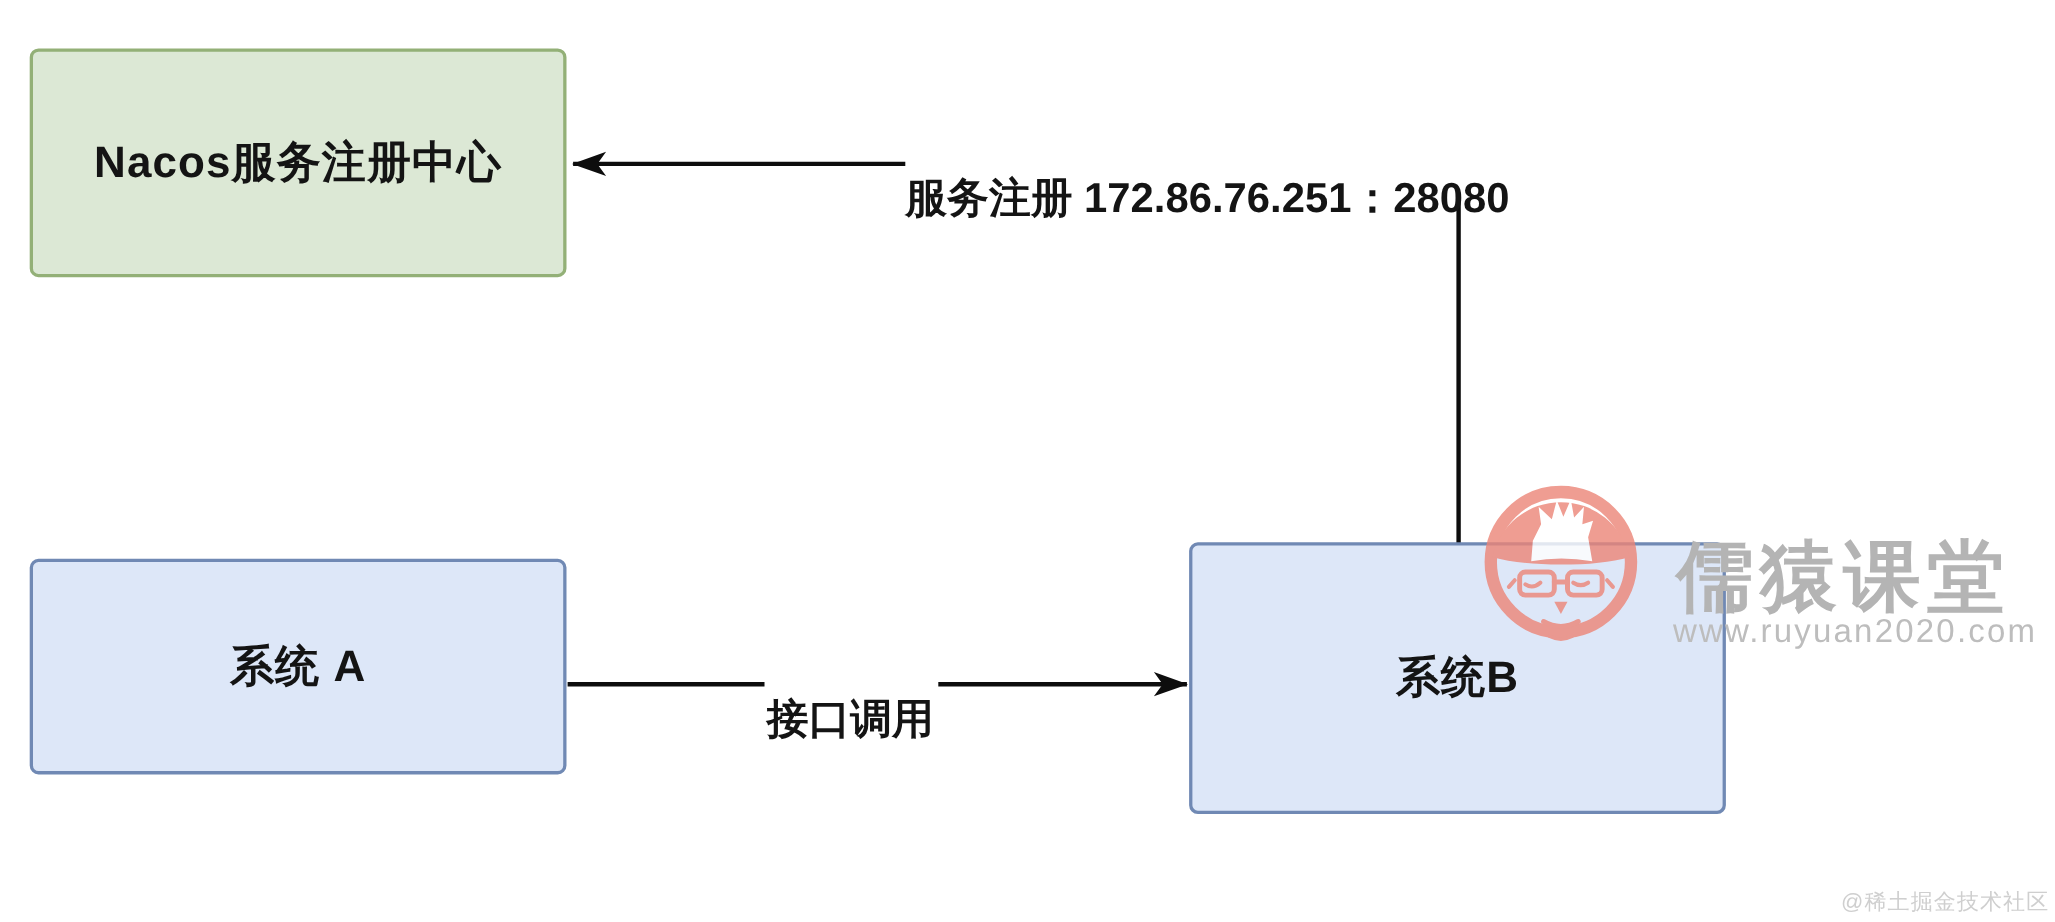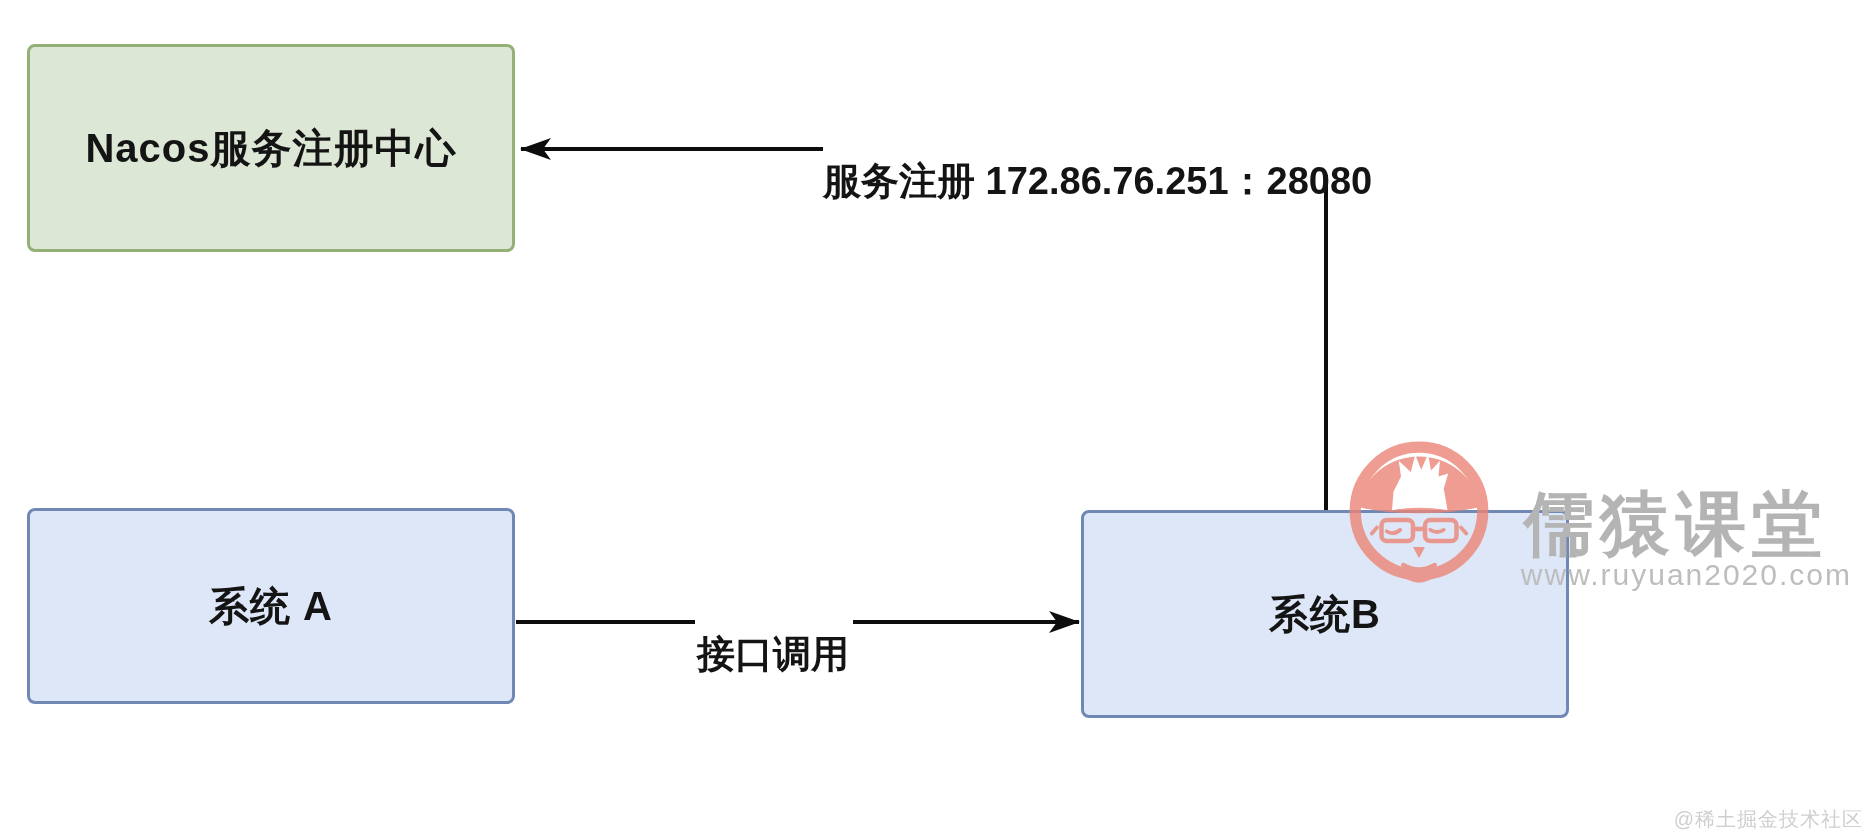--- a/index.html
+++ b/index.html
@@ -17,21 +17,21 @@
   svg.edge-layer{position:absolute;left:0;top:0;width:1868px;height:838px;z-index:1;}
   .edge{stroke:var(--line-color);stroke-width:4;}
   .arrowhead{fill:var(--line-color);}
 
   .node{position:absolute;display:flex;flex-direction:row;align-items:center;justify-content:center;
         border-radius:8px;z-index:2;color:var(--label-text);font-weight:700;text-align:center;}
   .node-nacos{left:27px;top:44px;width:488px;height:208px;
         background:var(--nacos-fill);border:3.5px solid var(--nacos-border);}
   .node-system{background:var(--system-fill);border:3.5px solid var(--system-border);}
   .node-system-a{left:27px;top:508px;width:488px;height:196px;}
-  .node-system-b{left:1081px;top:510px;width:488px;height:208px;}
+  .node-system-b{left:1081px;top:493px;width:488px;height:247px;}
   .node-line{font-size:40px;line-height:49px;letter-spacing:1px;}
   .node-label{font-size:40px;line-height:49px;letter-spacing:1px;}
 
   .edge-label{position:absolute;z-index:3;color:var(--label-text);font-weight:700;
         font-size:38px;line-height:46px;white-space:nowrap;margin-top:32px;}
   .label-service-reg{left:823px;top:126px;}
   .label-interface-call{left:697px;top:599px;}
 
   .watermark{position:absolute;left:0;top:0;z-index:4;pointer-events:none;}
   .wm-logo{position:absolute;left:1344px;top:436px;width:150px;height:150px;opacity:.8;}

